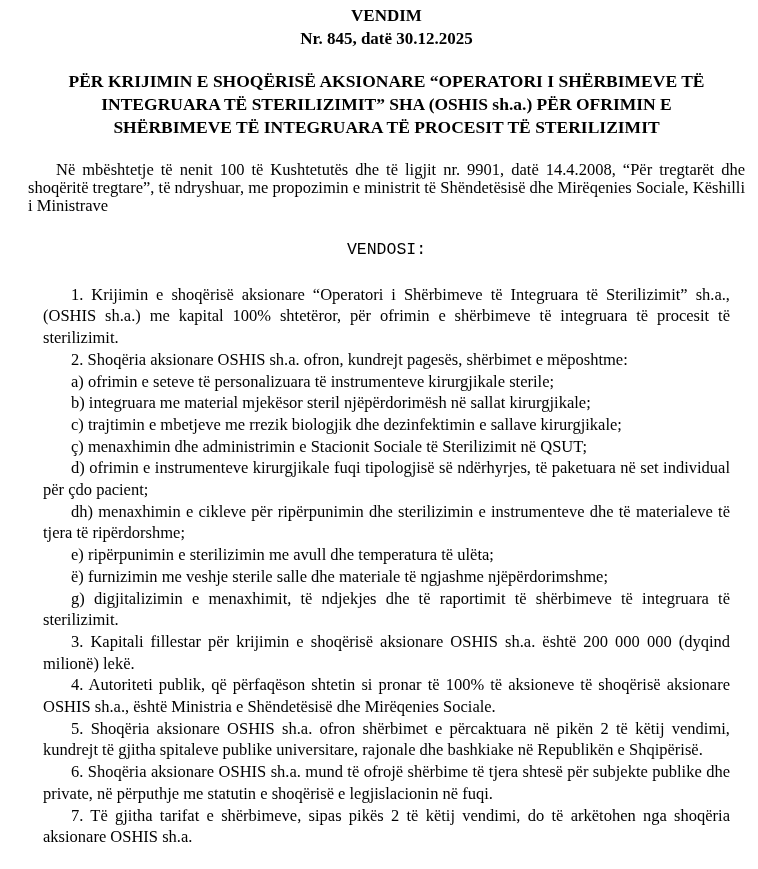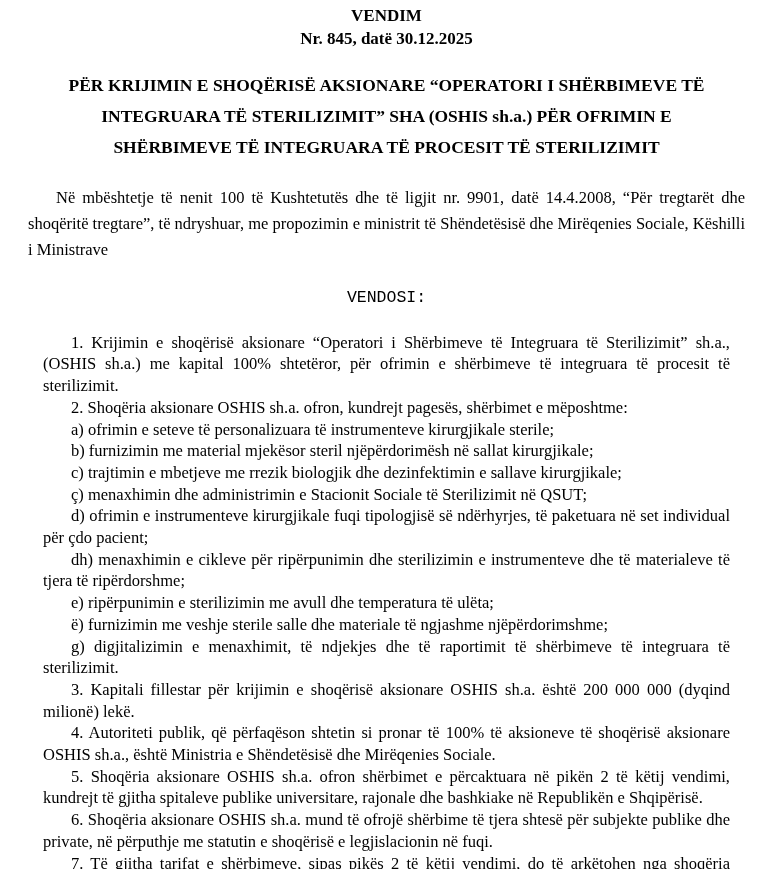--- a/index.html
+++ b/index.html
@@ -23,26 +23,26 @@
     font-size: 17px;
     font-weight: bold;
     text-align: center;
     line-height: 23px;
     margin: 0;
   }
   .doc-title {
     font-size: 17.5px;
     font-weight: bold;
     text-align: center;
-    line-height: 31px;
+    line-height: 23px;
     margin: 20px 18px 0 18px;
   }
   .preamble {
     font-size: 16.5px;
-    line-height: 26px;
+    line-height: 18px;
     text-align: justify;
     text-indent: 28px;
     margin: 22px 0 16px 0;
   }
   .enacting {
     font-size: 16.5px;
     line-height: 21.7px;
     text-align: center;
     margin: 24px 0 23px 0;
     font-family: Liberation Mono, monospace;
@@ -64,21 +64,21 @@
 <div class="page">
   <p class="doc-type">VENDIM</p>
   <p class="doc-number">Nr. 845, datë 30.12.2025</p>
   <p class="doc-title">PËR KRIJIMIN E SHOQËRISË AKSIONARE “OPERATORI I SHËRBIMEVE TË INTEGRUARA TË STERILIZIMIT” SHA (OSHIS sh.a.) PËR OFRIMIN E SHËRBIMEVE TË INTEGRUARA TË PROCESIT TË STERILIZIMIT</p>
   <p class="preamble">Në mbështetje të nenit 100 të Kushtetutës dhe të ligjit nr. 9901, datë 14.4.2008, “Për tregtarët dhe shoqëritë tregtare”, të ndryshuar, me propozimin e ministrit të Shëndetësisë dhe Mirëqenies Sociale, Këshilli i Ministrave</p>
   <p class="enacting">VENDOSI:</p>
   <div class="body-paragraphs">
       <p class="par">1. Krijimin e shoqërisë aksionare “Operatori i Shërbimeve të Integruara të Sterilizimit” sh.a., (OSHIS sh.a.) me kapital 100% shtetëror, për ofrimin e shërbimeve të integruara të procesit të sterilizimit.</p>
       <p class="par">2. Shoqëria aksionare OSHIS sh.a. ofron, kundrejt pagesës, shërbimet e mëposhtme:</p>
       <p class="par">a) ofrimin e seteve të personalizuara të instrumenteve kirurgjikale sterile;</p>
-      <p class="par">b) furnizimin me material mjekësor steril njëpërdorimësh në sallat kirurgjikale;</p>
+      <p class="par">b) integruara me material mjekësor steril njëpërdorimësh në sallat kirurgjikale;</p>
       <p class="par">c) trajtimin e mbetjeve me rrezik biologjik dhe dezinfektimin e sallave kirurgjikale;</p>
       <p class="par">ç) menaxhimin dhe administrimin e Stacionit Sociale të Sterilizimit në QSUT;</p>
       <p class="par">d) ofrimin e instrumenteve kirurgjikale fuqi tipologjisë së ndërhyrjes, të paketuara në set individual për çdo pacient;</p>
       <p class="par">dh) menaxhimin e cikleve për ripërpunimin dhe sterilizimin e instrumenteve dhe të materialeve të tjera të ripërdorshme;</p>
       <p class="par">e) ripërpunimin e sterilizimin me avull dhe temperatura të ulëta;</p>
       <p class="par">ë) furnizimin me veshje sterile salle dhe materiale të ngjashme njëpërdorimshme;</p>
       <p class="par">g) digjitalizimin e menaxhimit, të ndjekjes dhe të raportimit të shërbimeve të integruara të sterilizimit.</p>
       <p class="par">3. Kapitali fillestar për krijimin e shoqërisë aksionare OSHIS sh.a. është 200 000 000 (dyqind milionë) lekë.</p>
       <p class="par">4. Autoriteti publik, që përfaqëson shtetin si pronar të 100% të aksioneve të shoqërisë aksionare OSHIS sh.a., është Ministria e Shëndetësisë dhe Mirëqenies Sociale.</p>
       <p class="par">5. Shoqëria aksionare OSHIS sh.a. ofron shërbimet e përcaktuara në pikën 2 të këtij vendimi, kundrejt të gjitha spitaleve publike universitare, rajonale dhe bashkiake në Republikën e Shqipërisë.</p>

